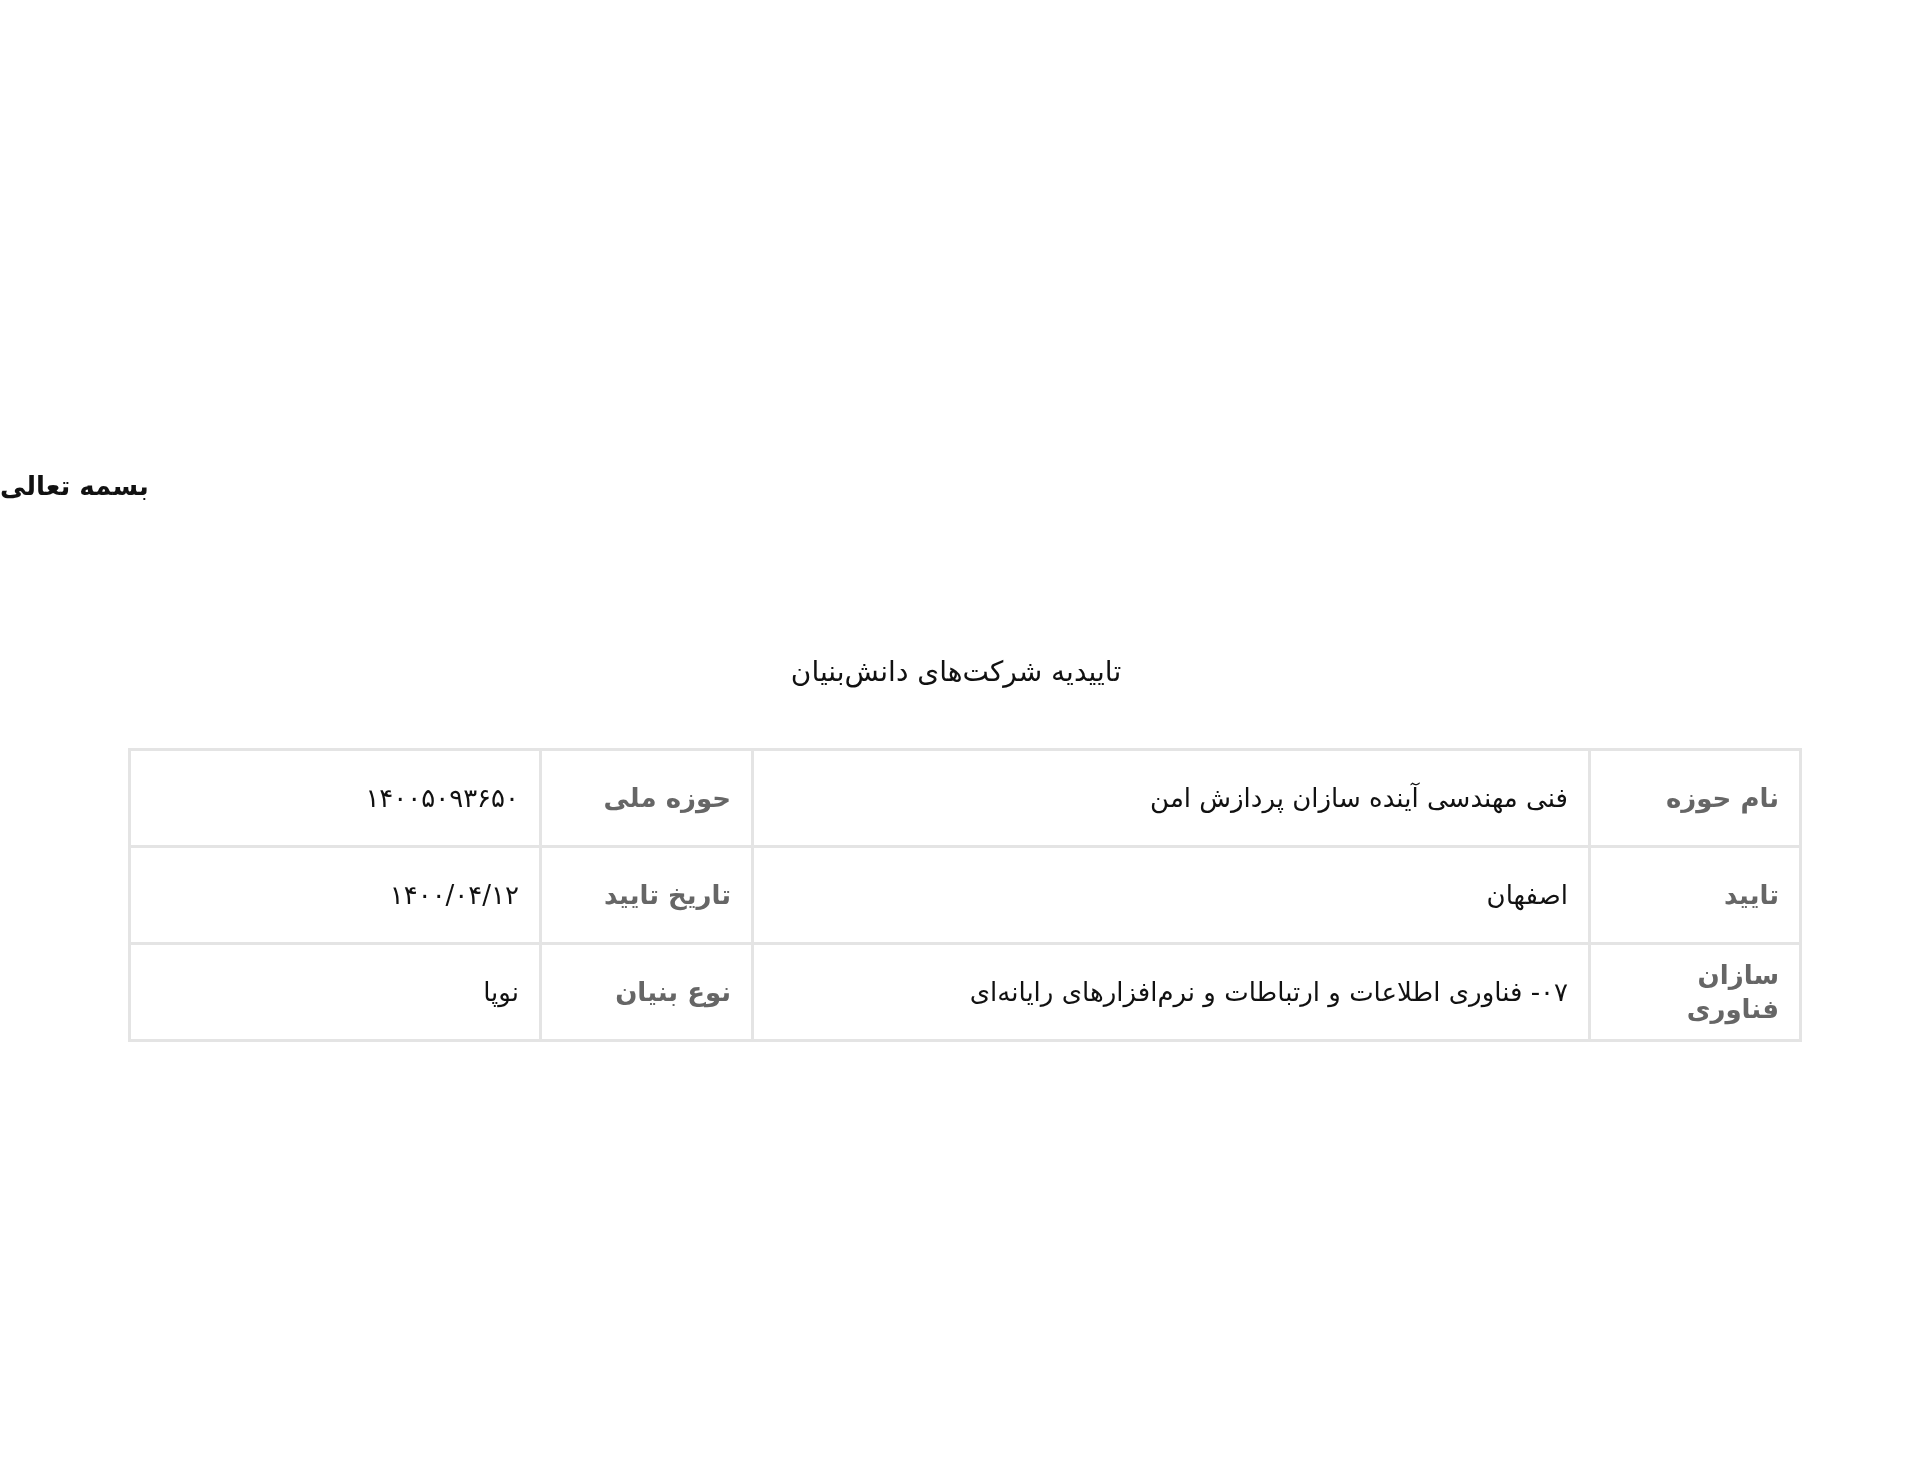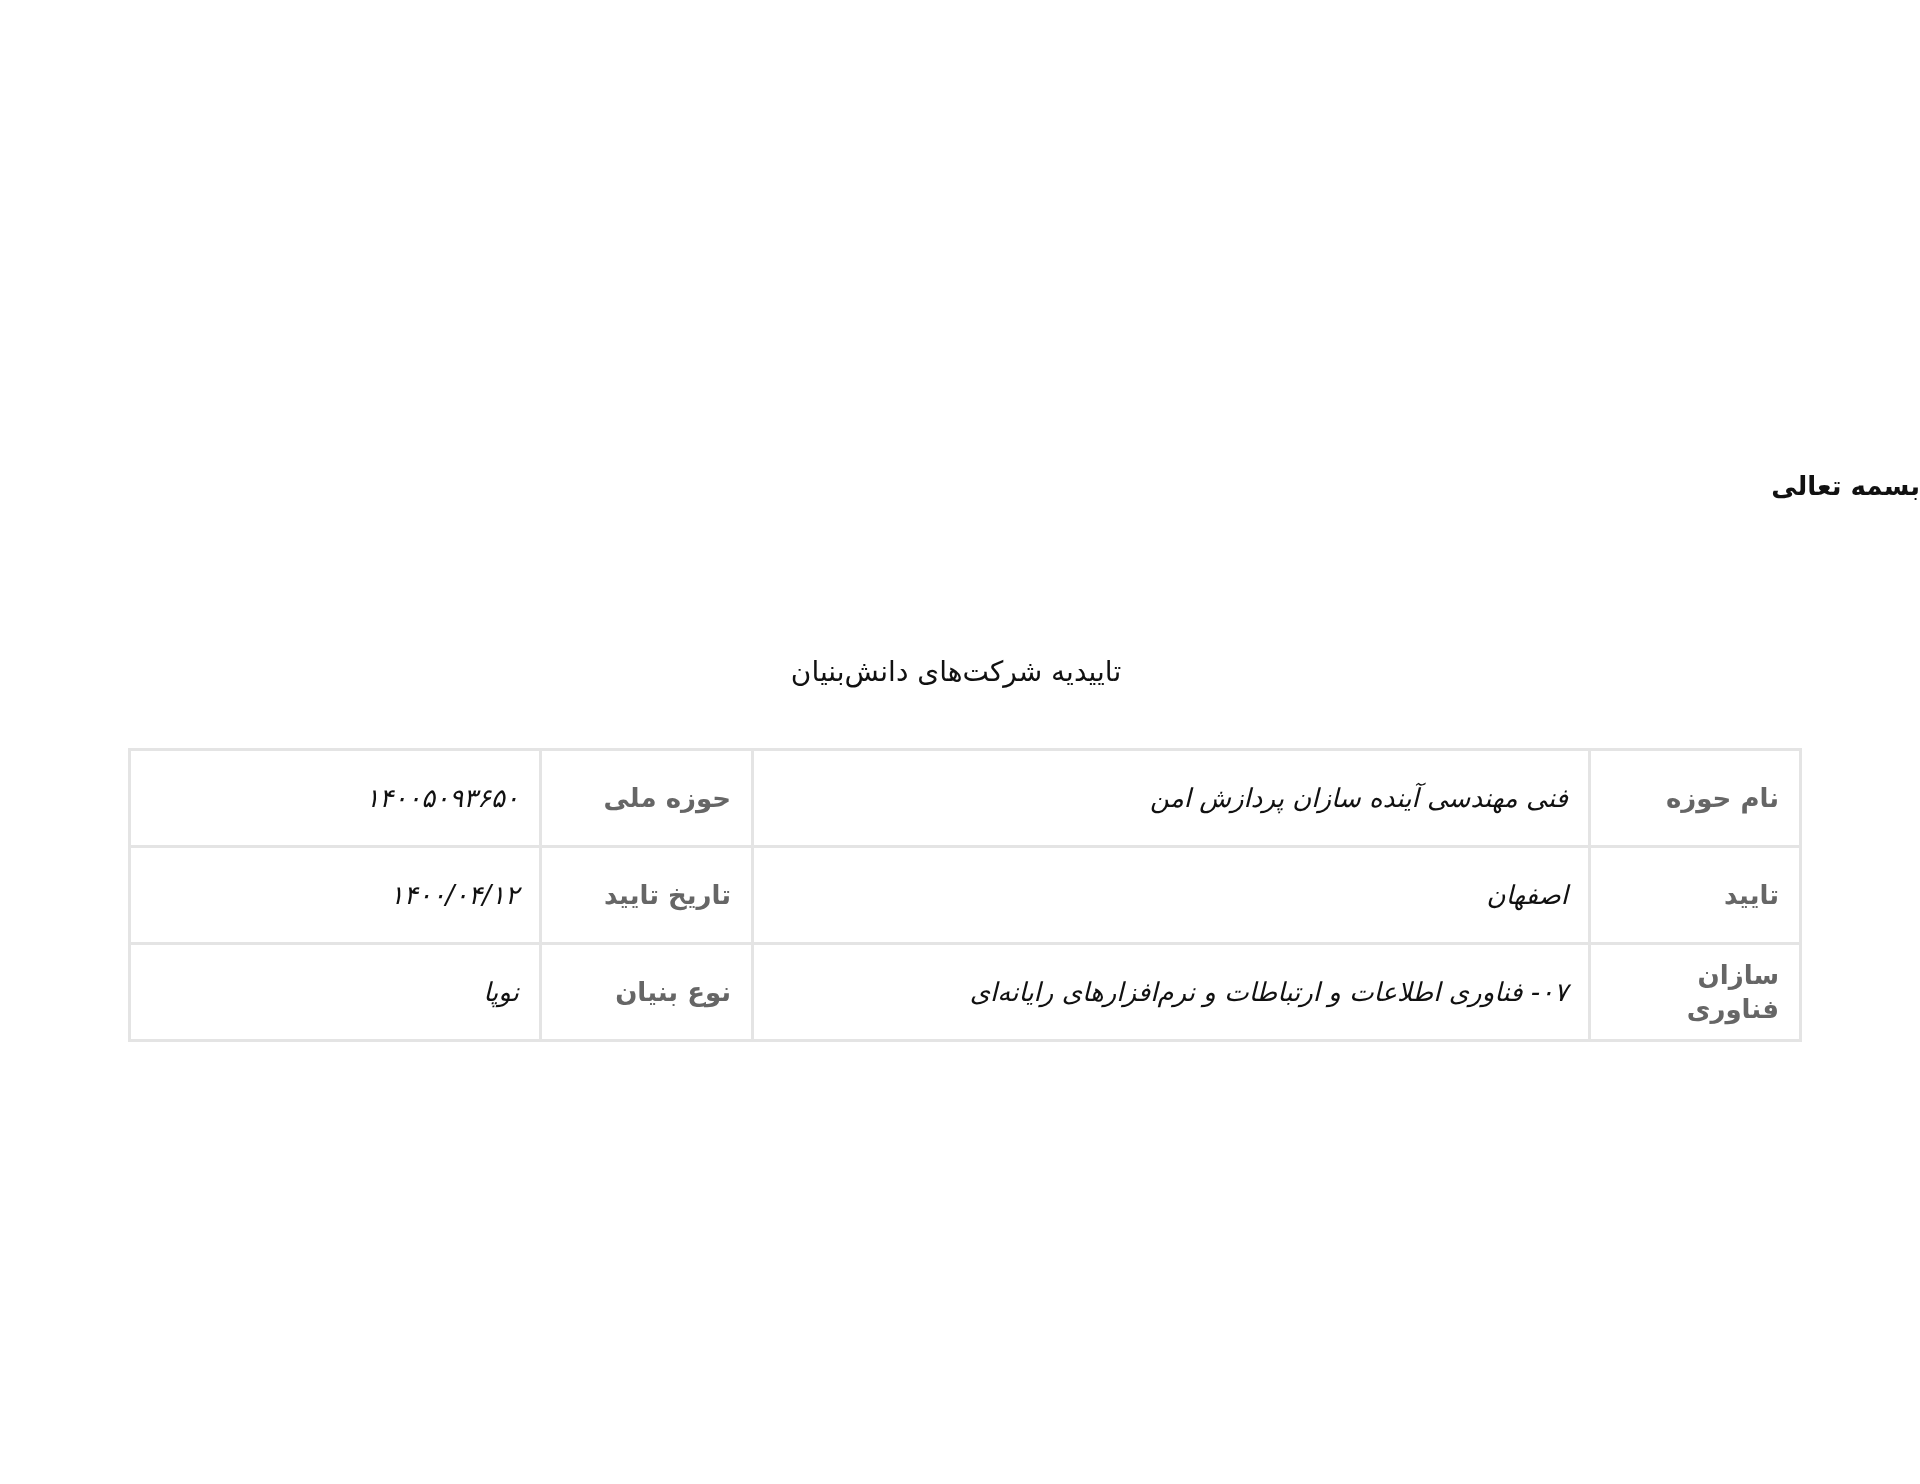--- a/index.html
+++ b/index.html
@@ -19,21 +19,21 @@
       position: absolute;
       left: 0; top: 0;
       width: 1920px;
       height: 1484px;
       direction: rtl;
     }
     .basmala {
       position: absolute;
       left: 0; right: 0;
       top: 466px;
-      text-align: right;
+      text-align: left;
       font-size: 26px;
       font-weight: bold;
       line-height: 40px;
       color: #111;
     }
     .doc-title {
       position: absolute;
       left: 0; right: 0;
       top: 548px;
       text-align: center;
@@ -70,21 +70,20 @@
       font-size: 26px;
       line-height: 34px;
       text-align: right;
     }
     td.label {
       color: #666666;
       font-weight: bold;
     }
     td.value {
       color: #111111;
-      font-style: italic;
     }
     col.c1 { width: 211px; }
     col.c2 { width: 837px; }
     col.c3 { width: 212px; }
     col.c4 { width: 411px; }
   </style>
 </head>
 <body>
 
 <div class="page">

